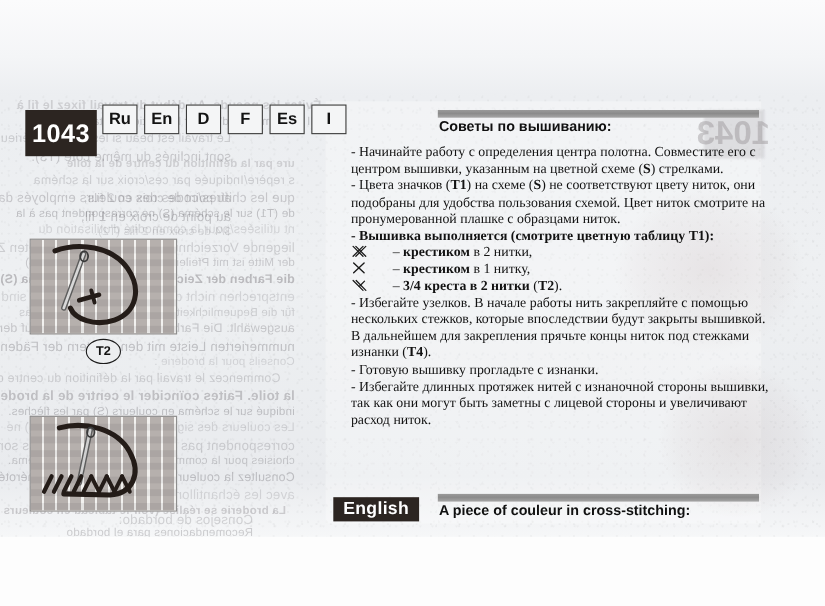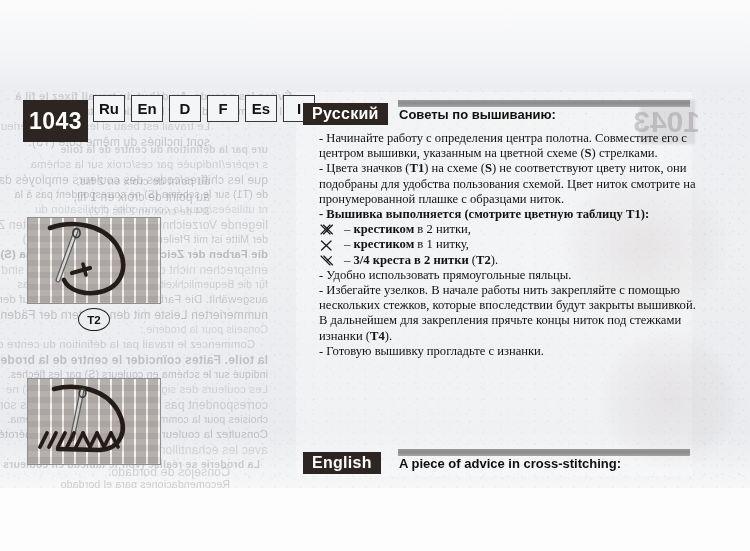--- a/index.html
+++ b/index.html
@@ -159,21 +159,21 @@
   }
   #ru-body{
     position:absolute;left:303px;top:131px;width:388px;
     font-size:12.6px;line-height:15.2px;color:#121212;
     font-family:Liberation Serif, serif;
     margin-left:16px;
   }
   #ru-body p{margin:0;}
   #ru-body b{font-weight:bold;}
   .stitchline{
-    display:flex;align-items:center;gap:10px;
+    display:flex;align-items:flex-start;gap:23px;
     height:15.2px;
   }
   .glyph{
     width:15px;height:13px;display:inline-block;flex:0 0 auto;
   }
 </style>
 </head>
 <body>
 
 <div id="scan">
@@ -266,23 +266,20 @@
           <path d="M55 54 L62 68"></path>
         <path d="M62 68 L69 54"></path>
           <path d="M69 54 L76 68"></path>
         <path d="M76 68 L83 54"></path>
           <path d="M83 54 L90 68"></path>
       </g>
     </svg>
   </div>
 
   <div class="rule" style="left:398px;top:100px;width:292px;"></div>
-  <div class="langtag" style="left:303px;top:103px;">
-    <span>Русский</span>
-  </div>
   <div class="heading" style="left:399px;top:107px;">Советы по вышиванию:</div>
 
   <div id="ru-body">
       <p>- Начинайте работу с определения центра полотна. Совместите его с центром вышивки, указанным на цветной схеме (<b>S</b>) стрелками.</p>
       <p>- Цвета значков (<b>T1</b>) на схеме (<b>S</b>) не соответствуют цвету ниток, они подобраны для удобства пользования схемой. Цвет ниток смотрите на пронумерованной плашке с образцами ниток.</p>
       <p><b>- Вышивка выполняется (смотрите цветную таблицу T1):</b></p>
       <div class="stitchline">
         <svg class="glyph" viewBox="0 0 15 13">
           <g stroke="#1a1a1a" stroke-width="1.15" fill="none" stroke-linecap="round">
             <path d="M2 2 L11 11"></path>
@@ -305,26 +302,26 @@
       <div class="stitchline">
         <svg class="glyph" viewBox="0 0 15 13">
           <g stroke="#1a1a1a" stroke-width="1.15" fill="none" stroke-linecap="round">
             <path d="M2 2 L11 11"></path>
             <path d="M4.8 2 L13.6 11"></path>
             <path d="M12.4 2.6 L7.6 7.4"></path>
           </g>
         </svg>
         <span>– <b>3/4 креста в 2 нитки</b> (<b>T2</b>).</span>
       </div>
-      <p>- Удобно использовать прямоугольные пяльцы.</p>
       <p>- Избегайте узелков. В начале работы нить закрепляйте с помощью нескольких стежков, которые впоследствии будут закрыты вышивкой. В дальнейшем для закрепления прячьте концы ниток под стежками изнанки (<b>T4</b>).</p>
       <p>- Готовую вышивку прогладьте с изнанки.</p>
+      <p>- Избегайте длинных протяжек нитей с изнаночной стороны вышивки, так как они могут быть заметны с лицевой стороны и увеличивают расход ниток.</p>
     </div>
 
   <div class="rule" style="left:398px;top:449px;width:292px;"></div>
   <div class="langtag" style="left:303px;top:452px;">
     <span>English</span>
   </div>
-  <div class="heading" style="left:399px;top:456px;">A piece of advice in cross-stitching:</div>
+  <div class="heading" style="left:399px;top:456px;">A piece of couleur in cross-stitching:</div>
 
 </div>
 
 <div id="botmargin"></div>
 
 </body></html>

